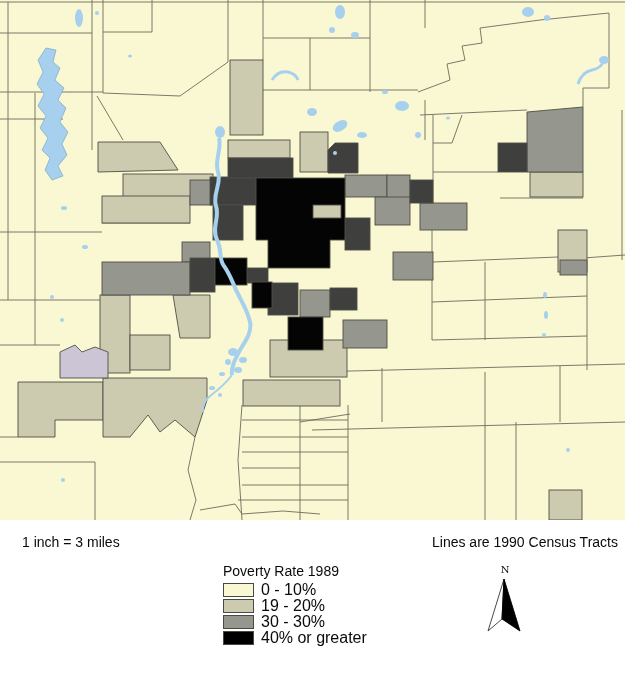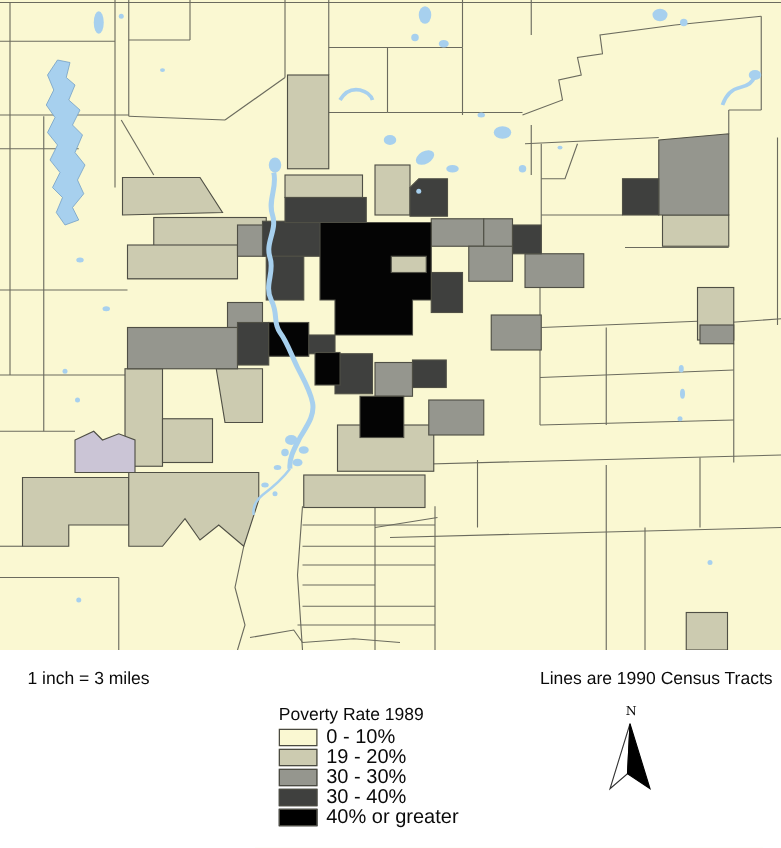--- a/index.html
+++ b/index.html
@@ -230,24 +230,20 @@
     </div>
     <div class="lg-row">
       <span class="lg-swatch" style="background-color: rgb(204, 203, 176);"></span>
       <span class="lg-label">19 - 20%</span>
     </div>
     <div class="lg-row">
       <span class="lg-swatch" style="background-color: rgb(149, 150, 142);"></span>
       <span class="lg-label">30 - 30%</span>
     </div>
     <div class="lg-row">
-      <span class="lg-swatch" style="background-color: rgb(63, 64, 62);"></span>
-      <span class="lg-label">30 - 40%</span>
-    </div>
-    <div class="lg-row">
       <span class="lg-swatch" style="background-color: rgb(0, 0, 0);"></span>
       <span class="lg-label">40% or greater</span>
     </div>
   </div>
 
   <div id="north">
     <span class="n-label">N</span>
     <svg width="36" height="56" viewBox="0 0 36 56">
       <polygon points="17,2 1,54 15,42" fill="#ffffff" stroke="#333" stroke-width="0.9"></polygon>
       <polygon points="17,2 33,54 15,42" fill="#000000" stroke="#000" stroke-width="0.9"></polygon>

